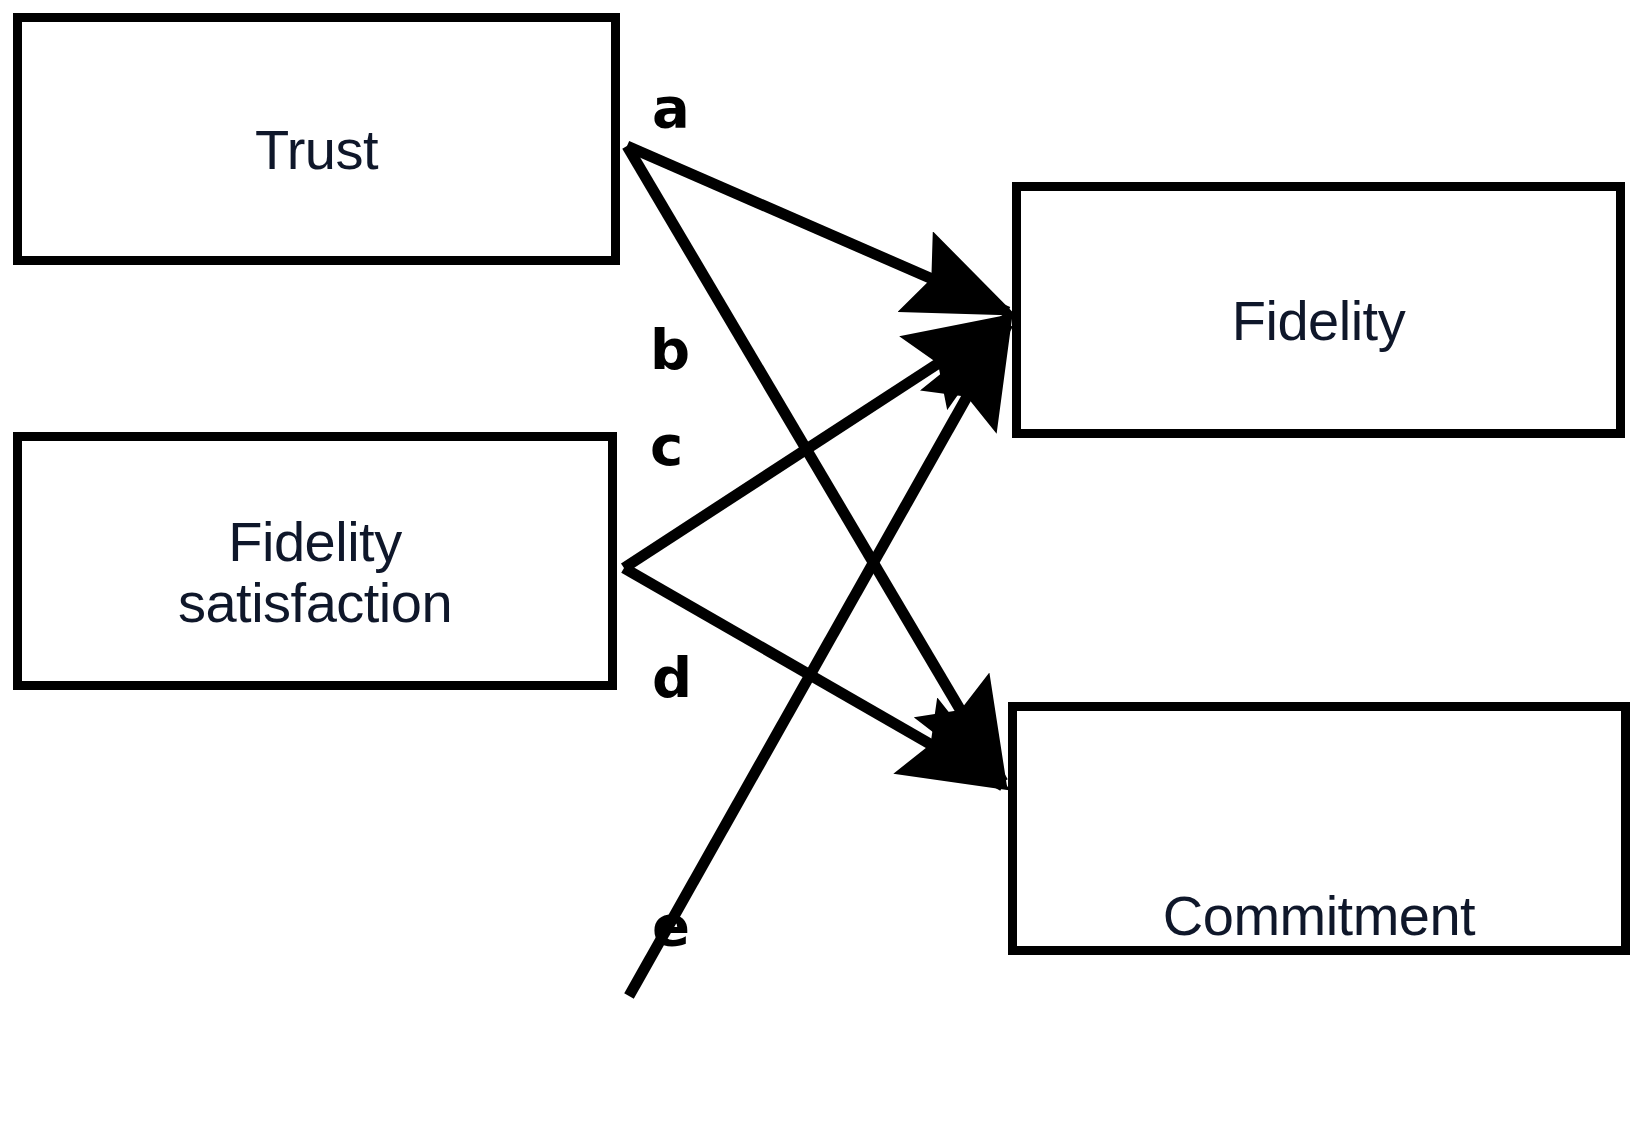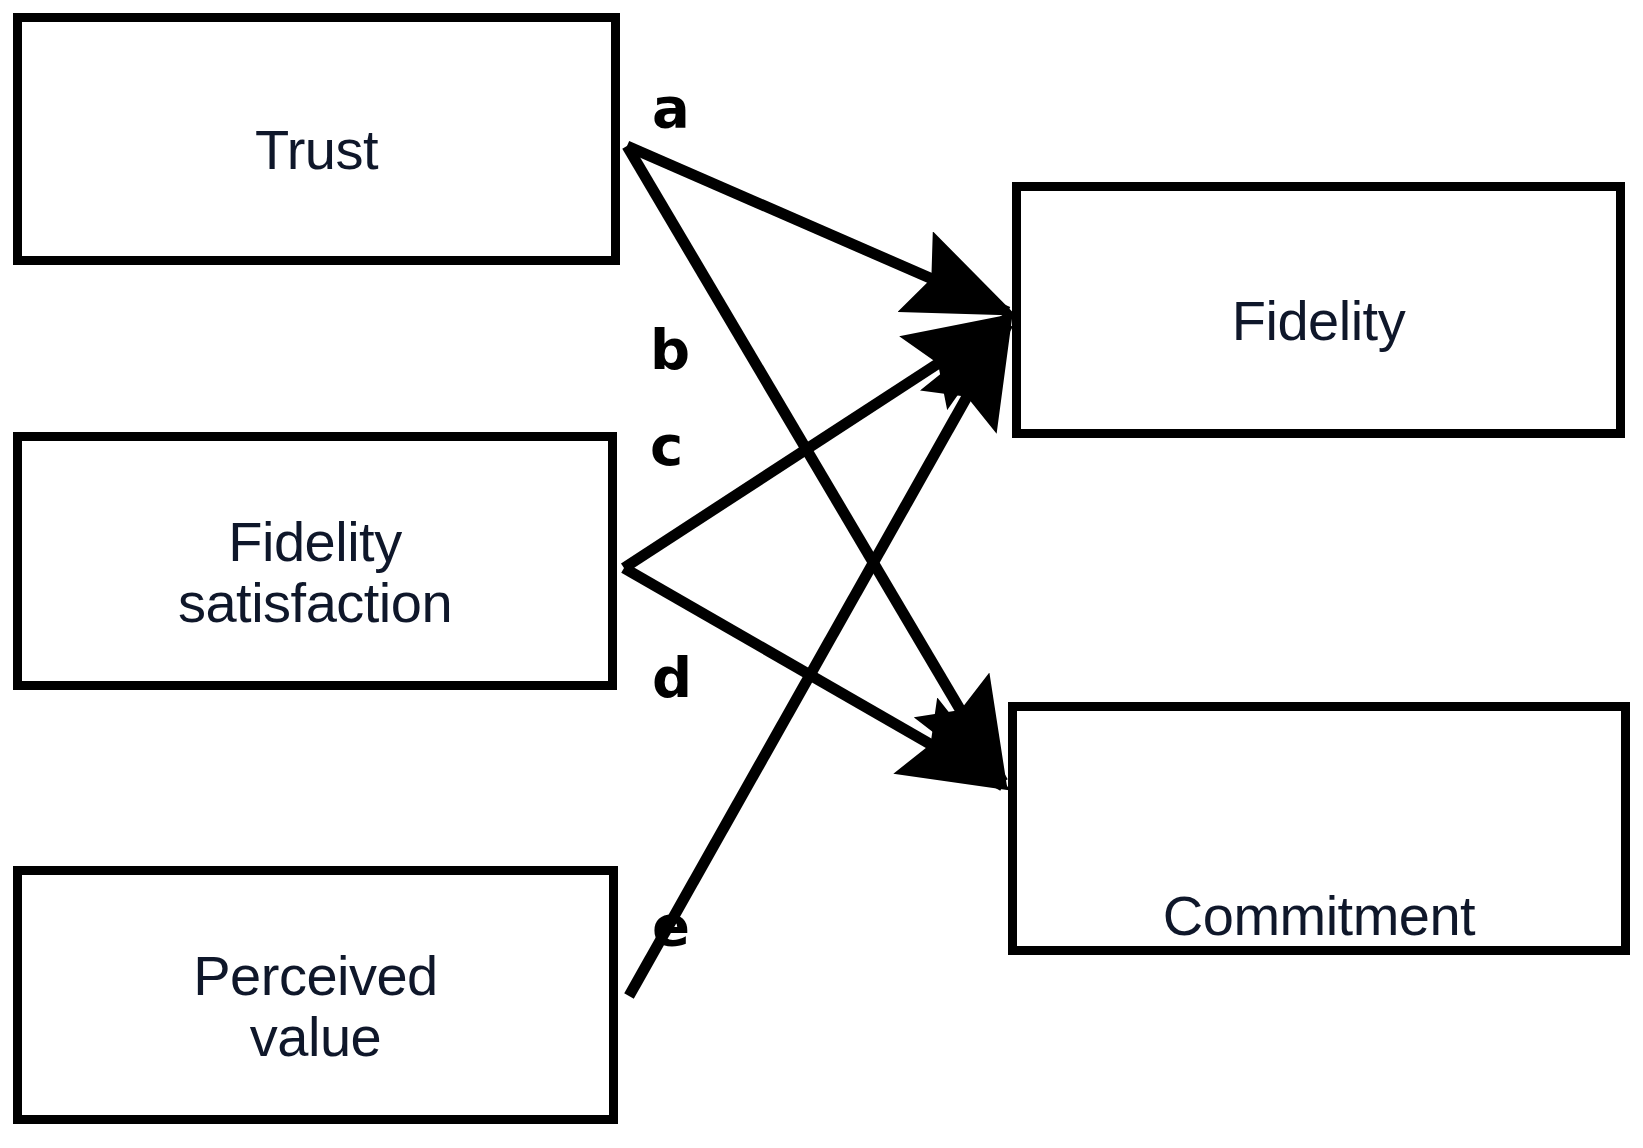--- a/index.html
+++ b/index.html
@@ -90,24 +90,20 @@
 
   <div id="node-trust" class="node-box">
     <span class="node-label">Trust</span>
   </div>
 
   <div id="node-satisfaction" class="node-box">
     <span class="node-label">Fidelity
 satisfaction</span>
   </div>
 
-  <div id="node-perceived" class="node-box">
-    <span class="node-label">Perceived
-value</span>
-  </div>
 
   <div id="node-fidelity" class="node-box">
     <span class="node-label">Fidelity</span>
   </div>
 
   <div id="node-commitment" class="node-box">
     <span class="node-label">Commitment</span>
   </div>
 
   <span id="edge-label-a" class="edge-label">a</span>

